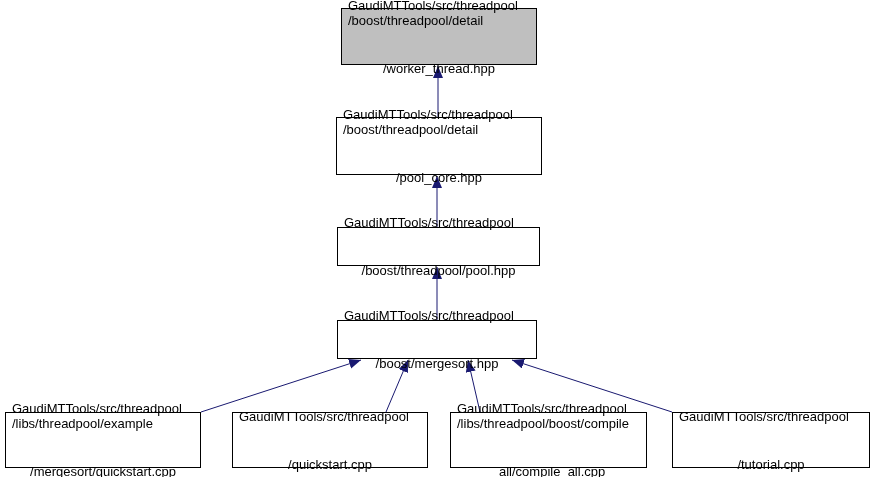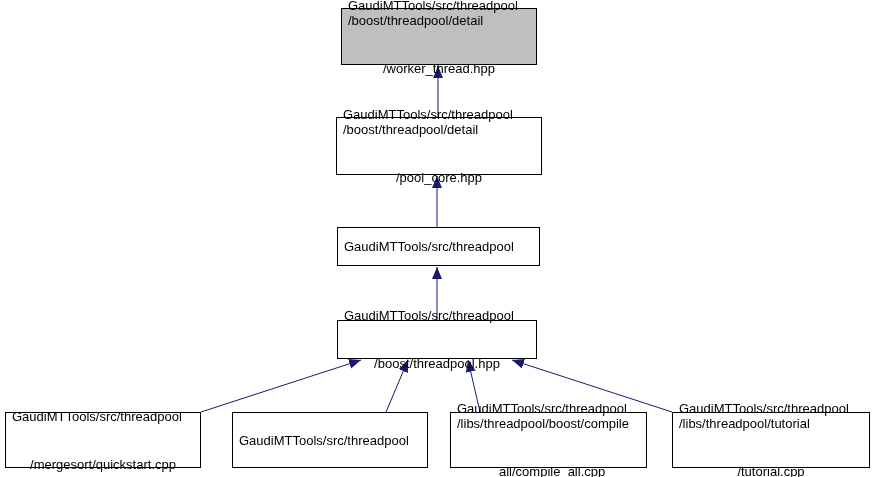--- a/index.html
+++ b/index.html
@@ -73,36 +73,38 @@
         <div class="line">/boost/threadpool/detail</div>
         <div class="line last">/worker_thread.hpp</div>
       </div>
       <div class="node" style="left: 336px; top: 117px; width: 206px; height: 58px;">
         <div class="line">GaudiMTTools/src/threadpool</div>
         <div class="line">/boost/threadpool/detail</div>
         <div class="line last">/pool_core.hpp</div>
       </div>
       <div class="node" style="left: 337px; top: 227px; width: 203px; height: 39px;">
         <div class="line">GaudiMTTools/src/threadpool</div>
+        <div class="line last">/boost/threadpool/pool.hpp</div>
       </div>
       <div class="node" style="left: 337px; top: 320px; width: 200px; height: 39px;">
         <div class="line">GaudiMTTools/src/threadpool</div>
-        <div class="line last">/boost/threadpool.hpp</div>
+        <div class="line last">/boost/mergesort.hpp</div>
       </div>
       <div class="node" style="left: 5px; top: 412px; width: 196px; height: 56px;">
         <div class="line">GaudiMTTools/src/threadpool</div>
+        <div class="line">/libs/threadpool/example</div>
         <div class="line last">/mergesort/quickstart.cpp</div>
       </div>
       <div class="node" style="left: 232px; top: 412px; width: 196px; height: 56px;">
         <div class="line">GaudiMTTools/src/threadpool</div>
+        <div class="line last">/quickstart.cpp</div>
       </div>
       <div class="node" style="left: 450px; top: 412px; width: 197px; height: 56px;">
         <div class="line">GaudiMTTools/src/threadpool</div>
         <div class="line">/libs/threadpool/boost/compile</div>
         <div class="line last">_all/compile_all.cpp</div>
       </div>
       <div class="node" style="left: 672px; top: 412px; width: 198px; height: 56px;">
         <div class="line">GaudiMTTools/src/threadpool</div>
-        <div class="line">/libs/threadpool/tutorial</div>
         <div class="line last">/tutorial.cpp</div>
       </div>
     </div>
 </div>
 
 </body></html>

